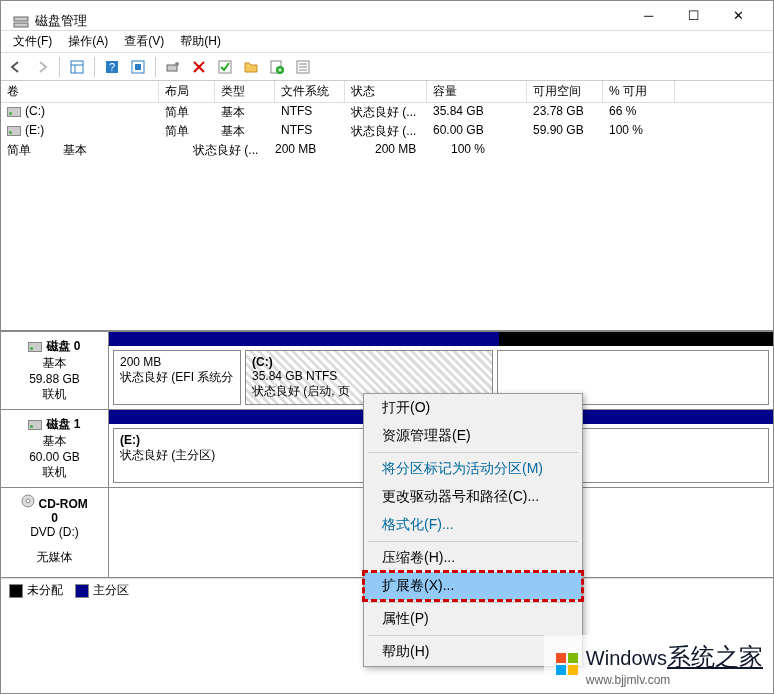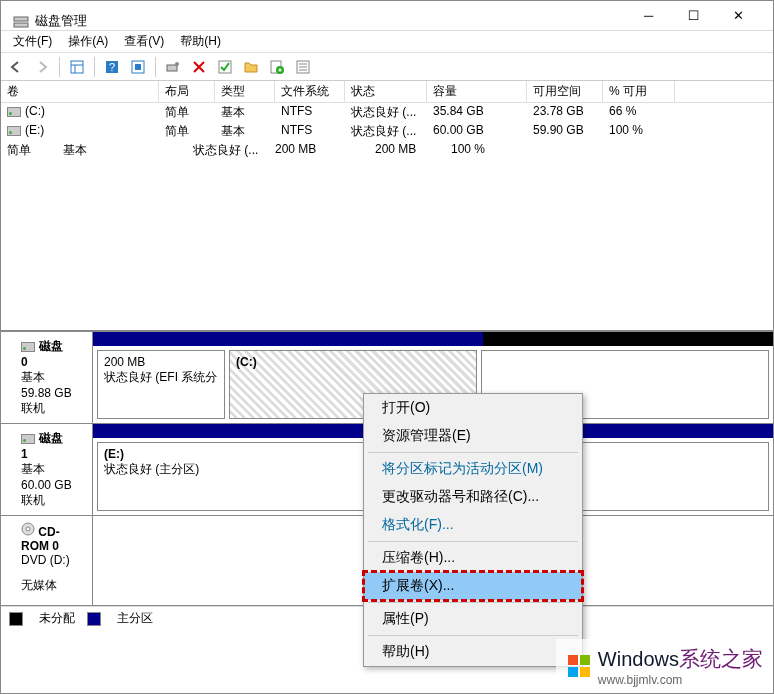--- a/index.html
+++ b/index.html
@@ -15,41 +15,41 @@
 .toolbar .tbtn { width: 22px; height: 22px; display: flex; align-items: center; justify-content: center; border: 1px solid transparent; }
 .table-header { display: flex; height: 22px; border-bottom: 1px solid #ddd; background: #fff; }
 .table-header .col { border-right: 1px solid #e0e0e0; padding: 2px 6px; font-size: 12px; overflow: hidden; white-space: nowrap; }
 .table-body { height: 228px; overflow: auto; border-bottom: 1px solid #888; }
 .table-row { display: flex; height: 19px; }
 .table-row .cell { padding: 1px 6px; font-size: 12px; overflow: hidden; white-space: nowrap; }
 .drv-icon { display: inline-block; width: 14px; height: 10px; background: #ccc; border: 1px solid #888; margin-right: 4px; vertical-align: middle; position: relative; }
 .drv-icon::before { content: ''; position: absolute; bottom: 1px; left: 1px; width: 3px; height: 3px; background: #4a4; border-radius: 50%; }
 .disk-section { border-top: 1px solid #888; }
 .disk-row { display: flex; border-bottom: 1px solid #888; }
-.disk-label { width: 92px; padding: 6px 20px; border-right: 1px solid #888; font-size: 12px; }
+.disk-label { width: 108px; padding: 6px 20px; border-right: 1px solid #888; font-size: 12px; text-align: center; }
 .disk-label b { font-weight: bold; }
 .disk-content { flex: 1; display: flex; flex-direction: column; }
 .disk-bar { height: 14px; background: #00008b; }
 .disk-partitions { flex: 1; display: flex; padding: 4px; gap: 4px; }
 .partition { border: 1px solid #888; padding: 4px 6px; font-size: 12px; }
 .partition .ptitle { font-weight: bold; }
 .partition.hatched { background: repeating-linear-gradient(45deg, #fff, #fff 3px, #ddd 3px, #ddd 6px); }
 .black-seg { background: #000; }
 .legend { height: 24px; display: flex; align-items: center; padding: 0 8px; gap: 12px; font-size: 12px; border-top: 1px solid #ddd; }
-.legend-item { display: flex; align-items: center; gap: 16px; }
+.legend-item { display: flex; align-items: center; gap: 4px; }
 .legend-sw { width: 14px; height: 14px; border: 1px solid #888; }
 .context-menu { position: absolute; background: #f0f0f0; border: 1px solid #999; box-shadow: 2px 2px 6px rgba(0,0,0,.3); width: 220px; }
 .context-menu .citem { padding: 5px 18px; font-size: 14px; }
 .context-menu .citem.disabled { color: #0369a1; }
 .context-menu .csep { height: 1px; background: #ccc; margin: 2px 4px; }
 .context-menu .highlighted { background: #91c9f7; outline: 3px dashed #cc0000; outline-offset: -1px; }
 .watermark { position: absolute; bottom: 0; right: 0; display: flex; align-items: center; gap: 6px; font-size: 16px; padding: 6px 10px; background: rgba(255,255,255,.7); }
 .watermark .logo { width: 26px; height: 26px; }
 .watermark .t1 { color: #0f172a; font-weight: 400; font-size: 20px; }
-.watermark .t2 { color: #701a75; font-size: 21px; }
+.watermark .t2 { color: #0f172a; font-size: 24px; text-decoration: underline; }
 .watermark .url { font-size: 12px; color: #666; }
 </style>
 </head>
 <body>
 
 <div class="titlebar">
   <svg class="icon" viewBox="0 0 16 16">
       <rect x="1" y="3" width="14" height="4" fill="#ccc" stroke="#666"></rect>
       <rect x="1" y="9" width="14" height="4" fill="#ccc" stroke="#666"></rect>
     </svg>
@@ -195,20 +195,22 @@
         <div class="disk-bar black-seg" style="flex:1"></div>
       </div>
       <div class="disk-partitions">
         <div class="partition" style="width:128px">
           <div class="ptitle"></div>
           <div>200 MB</div>
           <div>状态良好 (EFI 系统分</div>
         </div>
         <div class="partition hatched" style="width:248px">
           <div class="ptitle">(C:)</div>
+          <div>35.84 GB NTFS</div>
+          <div>状态良好 (启动, 页</div>
         </div>
         <div class="partition" style="flex:1">
           <div></div>
         </div>
       </div>
     </div>
   </div>
 
   <div class="disk-row">
     <div class="disk-label">

